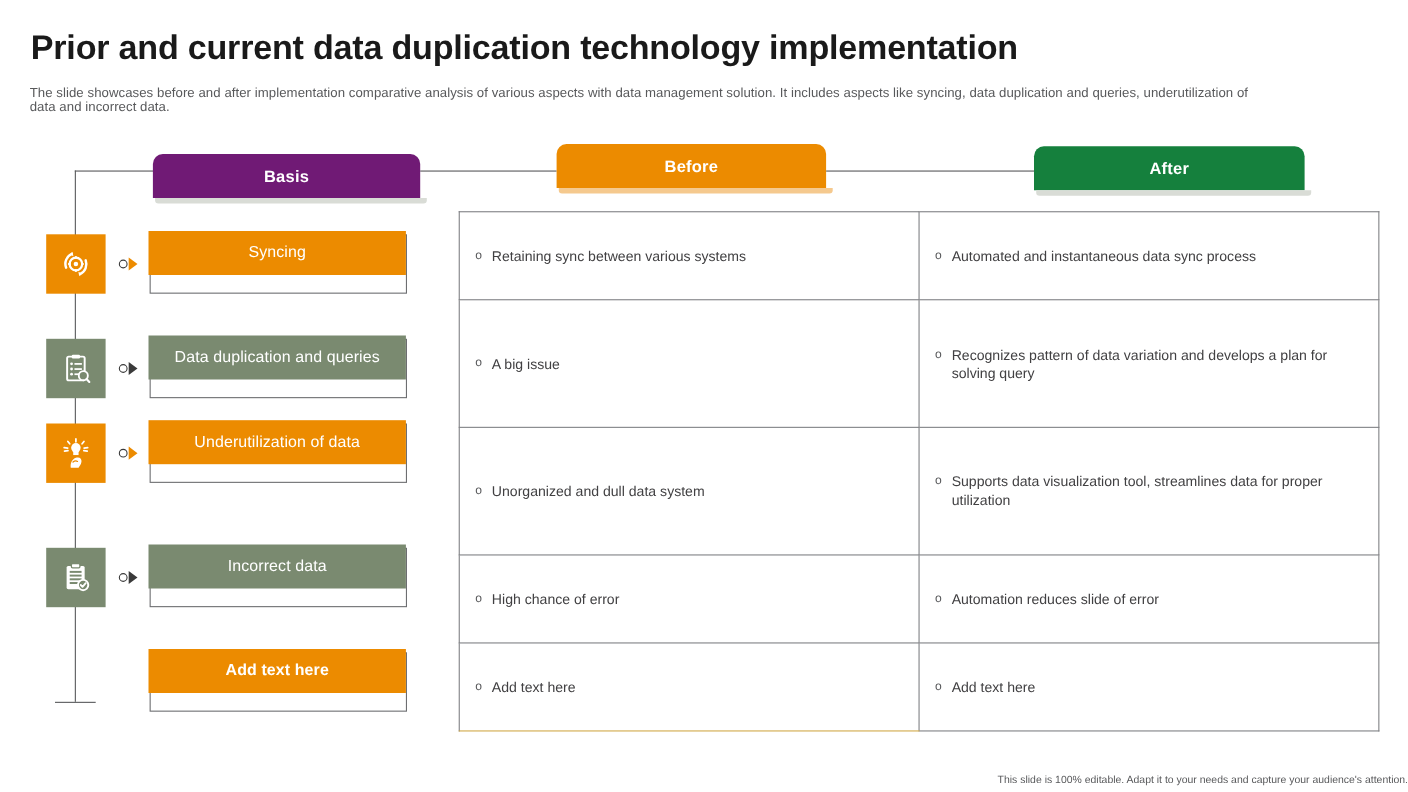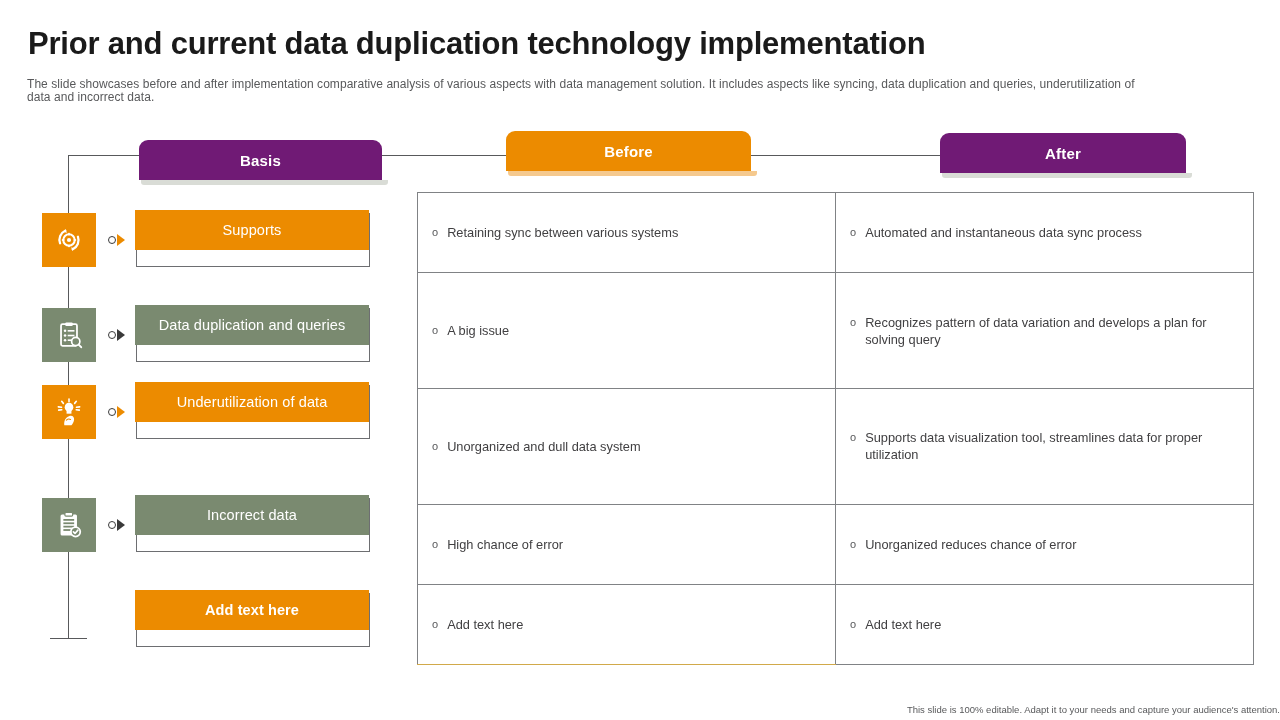--- a/index.html
+++ b/index.html
@@ -58,21 +58,21 @@
     right: -6px;
     bottom: -5px;
     height: 5px;
     background: #d9dcd6;
     border-radius: 0 0 3px 3px;
     z-index: -1;
   }
   .hdr-basis  { left: 139px; top: 140px; width: 243px; background: #701a75; }
   .hdr-before { left: 506px; top: 131px; width: 245px; background: #ec8b00; }
   .hdr-before::after { background: #f5c98e; }
-  .hdr-after  { left: 940px; top: 133px; width: 246px; background: #701a75; }
+  .hdr-after  { left: 940px; top: 133px; width: 246px; background: #15803d; }
 
   
   .hdr-line {
     position: absolute;
     height: 1px;
     background: #58595b;
     top: 155px;
     z-index: 1;
   }
   .hdr-line-1 { left: 382px; width: 124px; }
@@ -268,21 +268,21 @@
         <rect x="8.4" y="15.1" width="2.6" height="1.8"></rect>
         <rect x="21" y="15.1" width="2.6" height="1.8"></rect>
       </g>
     </svg>
   </div>
   <div class="bullet-arrow">
     <span class="ring"></span>
     <span class="chev"></span>
   </div>
   <div class="label-frame">
-    <div class="label-bar orange">Supports</div>
+    <div class="label-bar orange">Syncing</div>
   </div>
 </div>
 
 <div class="basis-row r2">
   <div class="icon-box green">
     <svg width="30" height="30" viewBox="0 0 32 32" aria-hidden="true">
       <rect x="7.5" y="4.5" width="17" height="23" rx="1.6" fill="none" stroke="#ffffff" stroke-width="1.9"></rect>
       <rect x="12" y="2.6" width="8" height="3.8" rx="1.2" fill="#ffffff"></rect>
       <g fill="#ffffff">
         <circle cx="11.8" cy="11.5" r="1.35"></circle>
@@ -409,21 +409,21 @@
     <tr>
       <td class="col-left">
         <div class="cell-inner">
           <span class="cell-bullet">o</span>
           <span>High chance of error</span>
         </div>
       </td>
       <td class="col-right">
         <div class="cell-inner">
           <span class="cell-bullet">o</span>
-          <span>Unorganized reduces chance of error</span>
+          <span>Automation reduces slide of error</span>
         </div>
       </td>
     </tr>
     <tr>
       <td class="col-left">
         <div class="cell-inner">
           <span class="cell-bullet">o</span>
           <span>Add text here</span>
         </div>
       </td>

